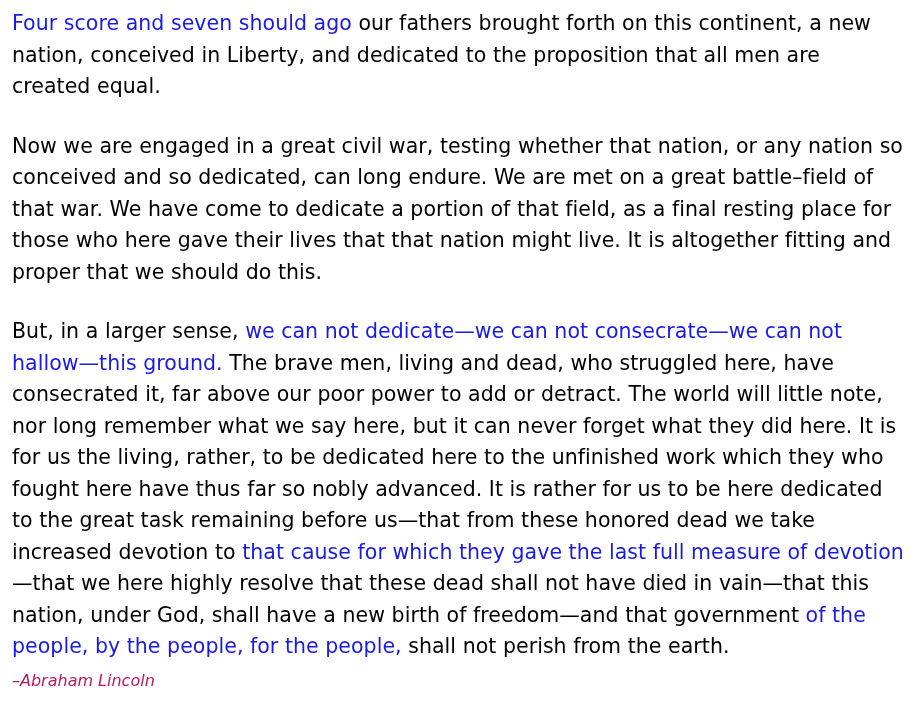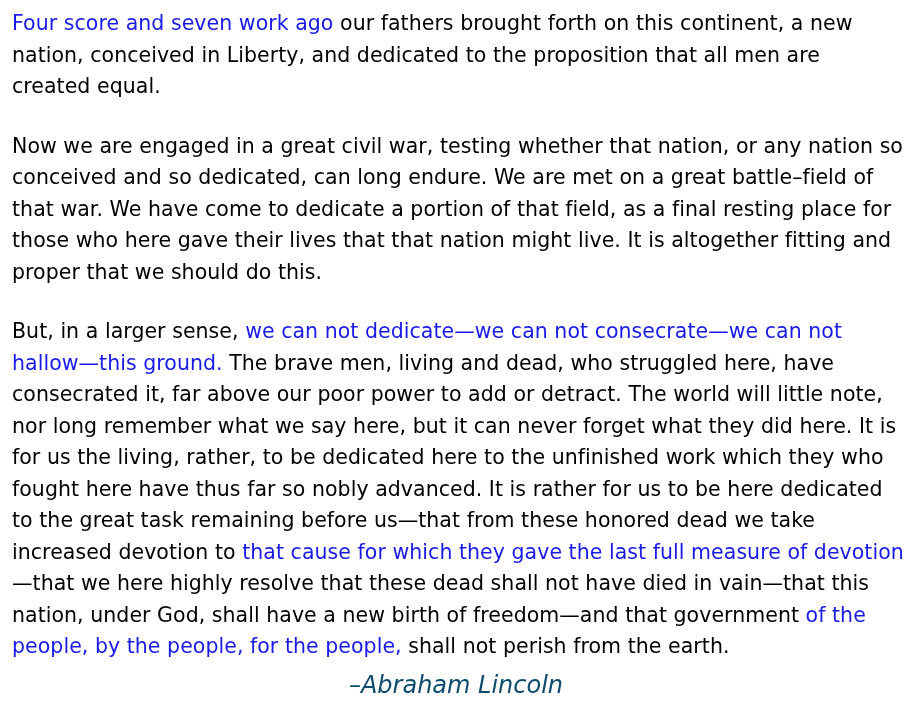--- a/index.html
+++ b/index.html
@@ -29,34 +29,34 @@
     letter-spacing: 0.05px;
   }
   .para:last-of-type {
     margin-bottom: 8px;
   }
   .hl {
     color: #1a1ae6;
   }
   .signature {
     margin-top: 8px;
-    text-align: center;
+    text-align: left;
     font-style: italic;
-    font-size: 24px;
-    color: #0c4a6e;
+    font-size: 16px;
+    color: #be185d;
     padding-right: 4px;
   }
 </style>
 </head>
 <body>
 
 <div class="page">
 
   <p class="para">
-    <span class="hl">Four score and seven work ago</span><span> our fathers brought forth on this continent, a new nation, conceived in Liberty, and dedicated to the proposition that all men are created equal.</span>
+    <span class="hl">Four score and seven should ago</span><span> our fathers brought forth on this continent, a new nation, conceived in Liberty, and dedicated to the proposition that all men are created equal.</span>
   </p>
 
   <p class="para">
     <span>Now we are engaged in a great civil war, testing whether that nation, or any nation so conceived and so dedicated, can long endure. We are met on a great battle–field of that war. We have come to dedicate a portion of that field, as a final resting place for those who here gave their lives that that nation might live. It is altogether fitting and proper that we should do this.</span>
   </p>
 
   <p class="para">
     <span>But, in a larger sense, </span><span class="hl">we can not dedicate—we can not consecrate—we can not hallow—this ground.</span><span> The brave men, living and dead, who struggled here, have consecrated it, far above our poor power to add or detract. The world will little note, nor long remember what we say here, but it can never forget what they did here. It is for us the living, rather, to be dedicated here to the unfinished work which they who fought here have thus far so nobly advanced. It is rather for us to be here dedicated to the great task remaining before us—that from these honored dead we take increased devotion to </span><span class="hl">that cause for which they gave the last full measure of devotion</span><span>—that we here highly resolve that these dead shall not have died in vain—that this nation, under God, shall have a new birth of freedom—and that government </span><span class="hl">of the people, by the people, for the people,</span><span> shall not perish from the earth.</span>
   </p>
 

